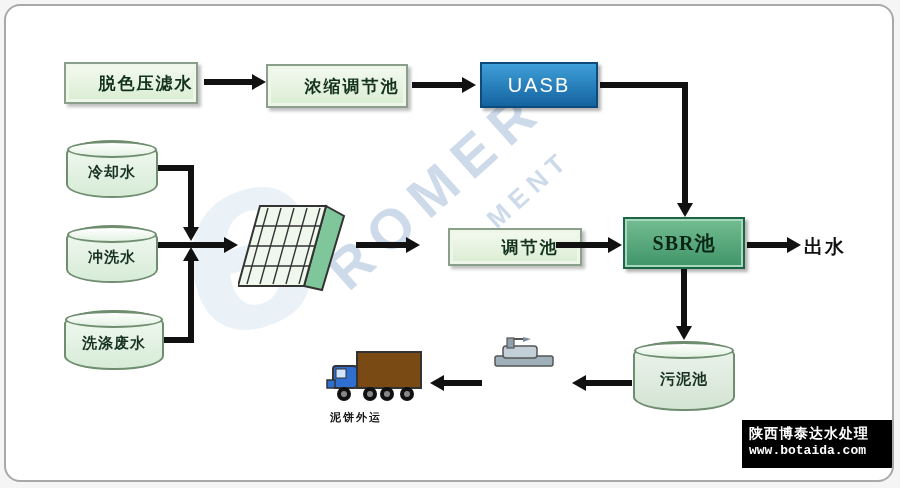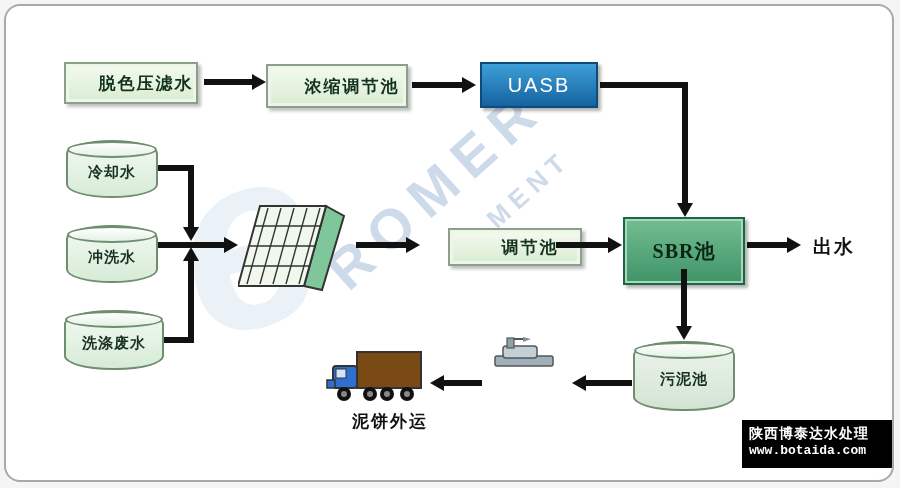--- a/index.html
+++ b/index.html
@@ -132,25 +132,25 @@
     </div>
 
     <div class="seg" style="left:350px;top:236px;width:50px;height:6px;"></div>
     <div class="head-r" style="left:400px;top:231px;"></div>
 
     <div class="gbox" style="left:414px;top:222px;width:134px;height:38px;margin-left:28px;">调节池</div>
 
     <div class="seg" style="left:550px;top:236px;width:52px;height:6px;"></div>
     <div class="head-r" style="left:602px;top:231px;"></div>
 
-    <div class="sbr" style="left:617px;top:211px;width:122px;height:68px;">SBR池</div>
+    <div class="sbr" style="left:617px;top:211px;width:122px;height:52px;">SBR池</div>
 
     <div class="seg" style="left:741px;top:236px;width:40px;height:6px;"></div>
     <div class="head-r" style="left:781px;top:231px;"></div>
-    <div class="label" style="left:798px;top:228px;width:60px;font-size:19px;text-align:center;">出水</div>
+    <div class="label" style="left:798px;top:228px;width:60px;font-size:19px;text-align:left;">出水</div>
 
     <div class="seg" style="left:675px;top:263px;width:6px;height:58px;"></div>
     <div class="head-d" style="left:670px;top:320px;"></div>
 
     <div class="cyl" style="left:627px;top:335px;width:102px;height:70px;background:linear-gradient(180deg,#eef4ee,#d3e4d3);">
       <span>污泥池</span>
     </div>
 
     <div class="seg" style="left:580px;top:374px;width:46px;height:6px;"></div>
     <div class="head-l" style="left:566px;top:369px;"></div>
@@ -177,21 +177,21 @@
         <circle cx="23" cy="44" r="7" fill="#111"></circle>
           <circle cx="23" cy="44" r="3" fill="#888"></circle>
         <circle cx="49" cy="44" r="7" fill="#111"></circle>
           <circle cx="49" cy="44" r="3" fill="#888"></circle>
         <circle cx="66" cy="44" r="7" fill="#111"></circle>
           <circle cx="66" cy="44" r="3" fill="#888"></circle>
         <circle cx="86" cy="44" r="7" fill="#111"></circle>
           <circle cx="86" cy="44" r="3" fill="#888"></circle>
       </svg>
     </div>
-    <div class="label" style="left:324px;top:404px;width:120px;font-size:17px;">泥饼外运</div>
+    <div class="label" style="left:290px;top:404px;width:120px;font-size:11px;">泥饼外运</div>
 
     <div class="footer">
       <div class="l1">陕西博泰达水处理</div>
       <div class="l2">www.botaida.com</div>
     </div>
 
   </div>
 </div>
 
 </body></html>

